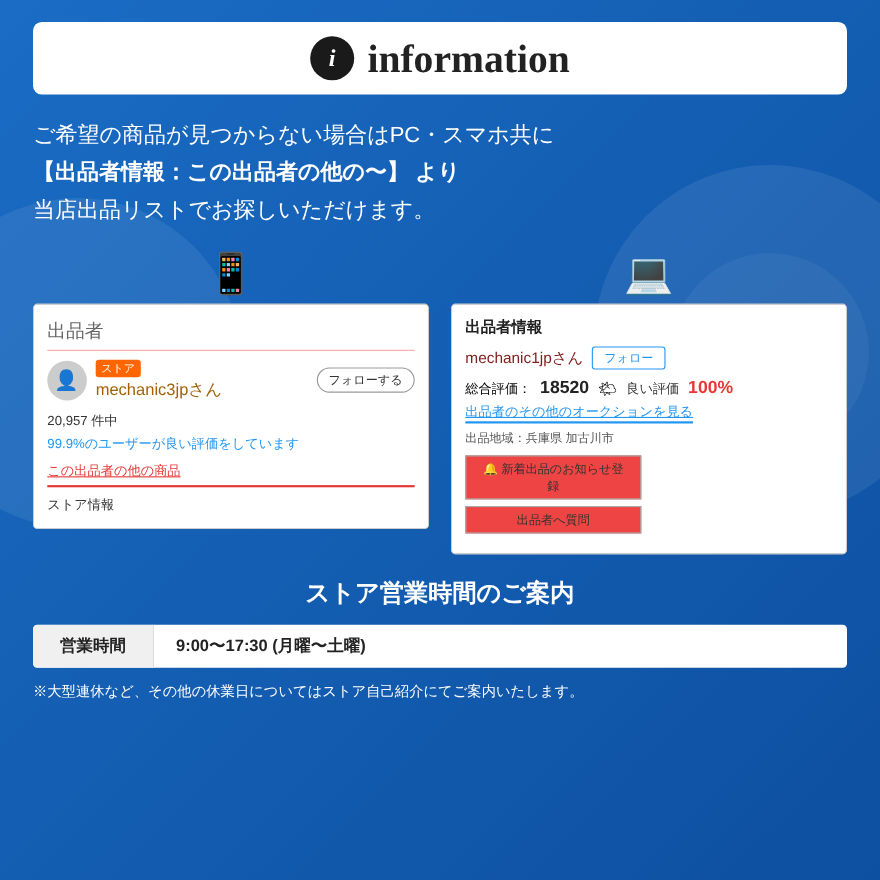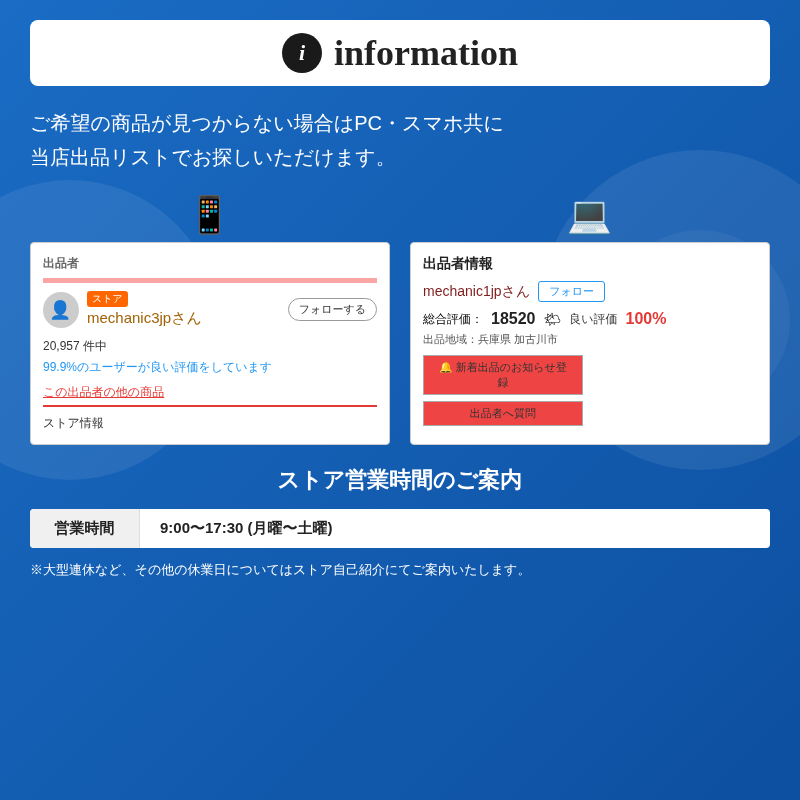--- a/index.html
+++ b/index.html
@@ -130,26 +130,25 @@
       border-radius: 4px;
       padding: 12px;
       font-size: 12px;
       width: 100%;
       min-height: 160px;
       border: 1px solid #ccc;
     }
 
     
     .seller-box .seller-header {
-      font-size: 12px;
+      font-size: 17px;
       color: #666;
-      border-bottom: 5px solid #fca5a5;
+      border-bottom: 1px solid #fca5a5;
       padding-bottom: 6px;
       margin-bottom: 8px;
-      font-weight: bold;
     }
     .seller-box .seller-profile {
       display: flex;
       align-items: center;
       gap: 8px;
       margin-bottom: 10px;
     }
     .seller-avatar {
       width: 36px;
       height: 36px;
@@ -350,20 +349,23 @@
   <div class="bg-circle-right"></div>
   <div class="bg-circle-right-inner"></div>
 
   <div class="header-banner">
     <div class="info-icon-circle">i</div>
     <span class="header-title">information</span>
   </div>
 
   <div class="main-text">
     <div>ご希望の商品が見つからない場合はPC・スマホ共に</div>
+    <div>
+      <span class="bracket-text">【出品者情報：この出品者の他の〜】 より</span>
+    </div>
     <div>当店出品リストでお探しいただけます。</div>
   </div>
 
   <div class="screenshots-row">
 
     <div class="screenshot-container">
       <div class="device-icon">📱</div>
       <div class="screenshot-box seller-box">
         <div class="seller-header">出品者</div>
         <div class="seller-profile">
@@ -389,20 +391,21 @@
           <span class="seller-info-name">mechanic1jpさん</span>
           <button class="follow-btn-blue">フォロー</button>
         </div>
         <div class="rating-row">
           <span>総合評価：</span>
           <span class="rating-score">18520</span>
           <span class="sun-icon">🌤</span>
           <span class="good-rating">良い評価</span>
           <span class="good-pct">100%</span>
         </div>
+        <a class="auction-link">出品者のその他のオークションを見る</a>
         <div class="location-text">出品地域：兵庫県 加古川市</div>
         <button class="action-btn">🔔 新着出品のお知らせ登録</button>
         <button class="action-btn">出品者へ質問</button>
       </div>
     </div>
   </div>
 
   <div class="business-section">
     <div class="section-heading">ストア営業時間のご案内</div>
     <div class="hours-table">

